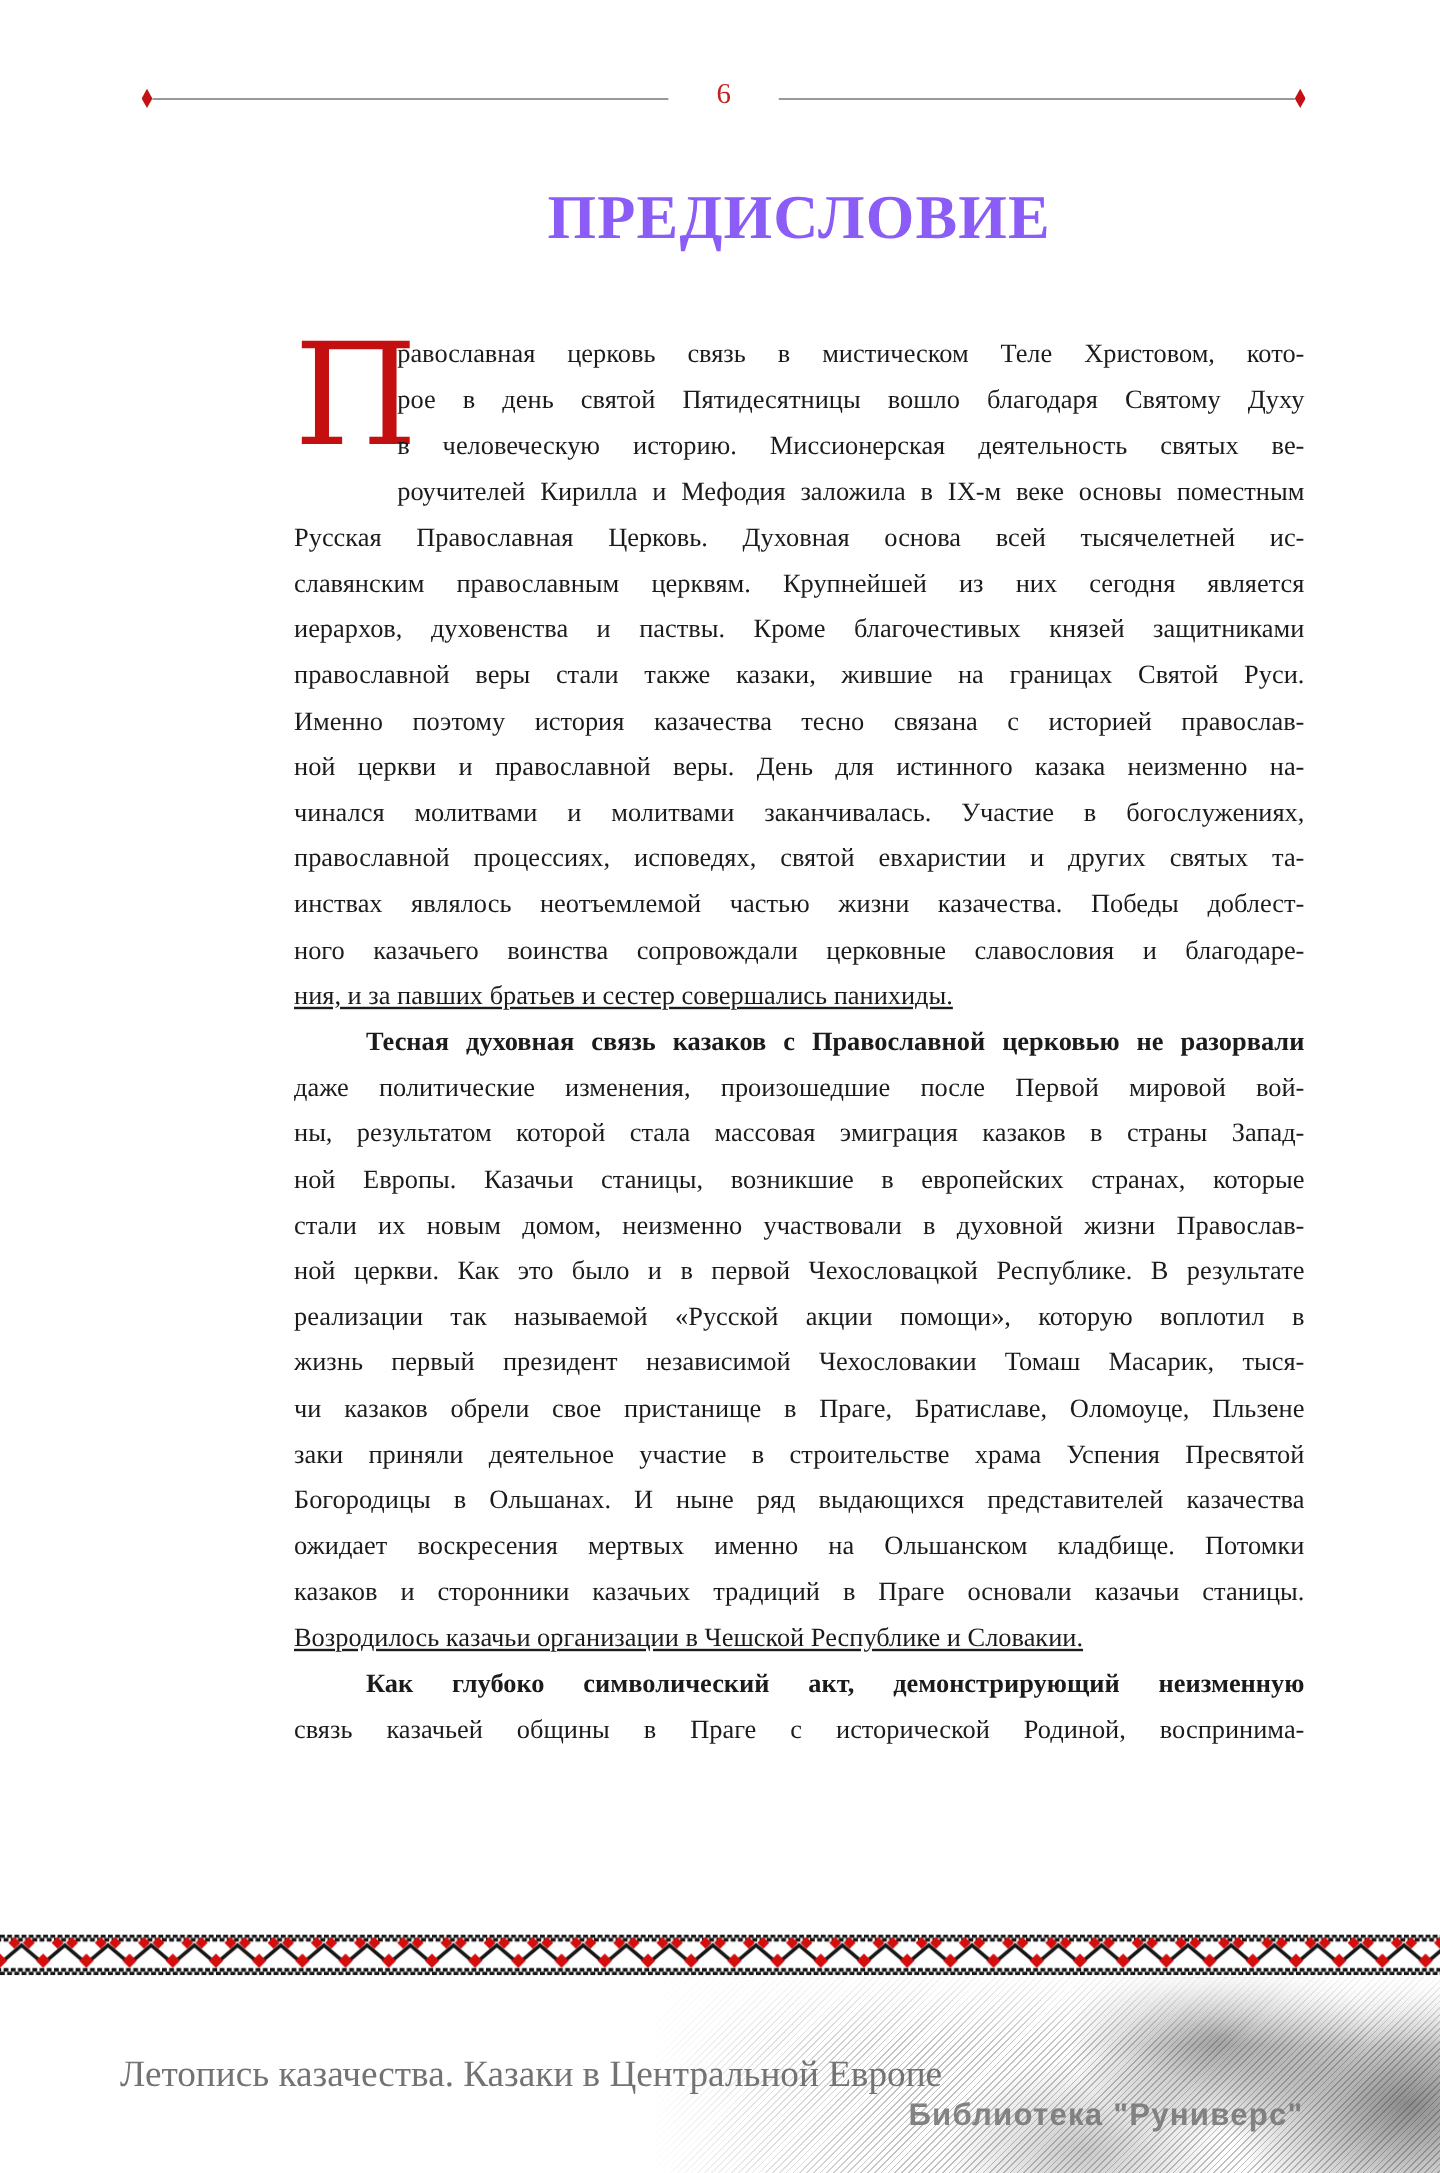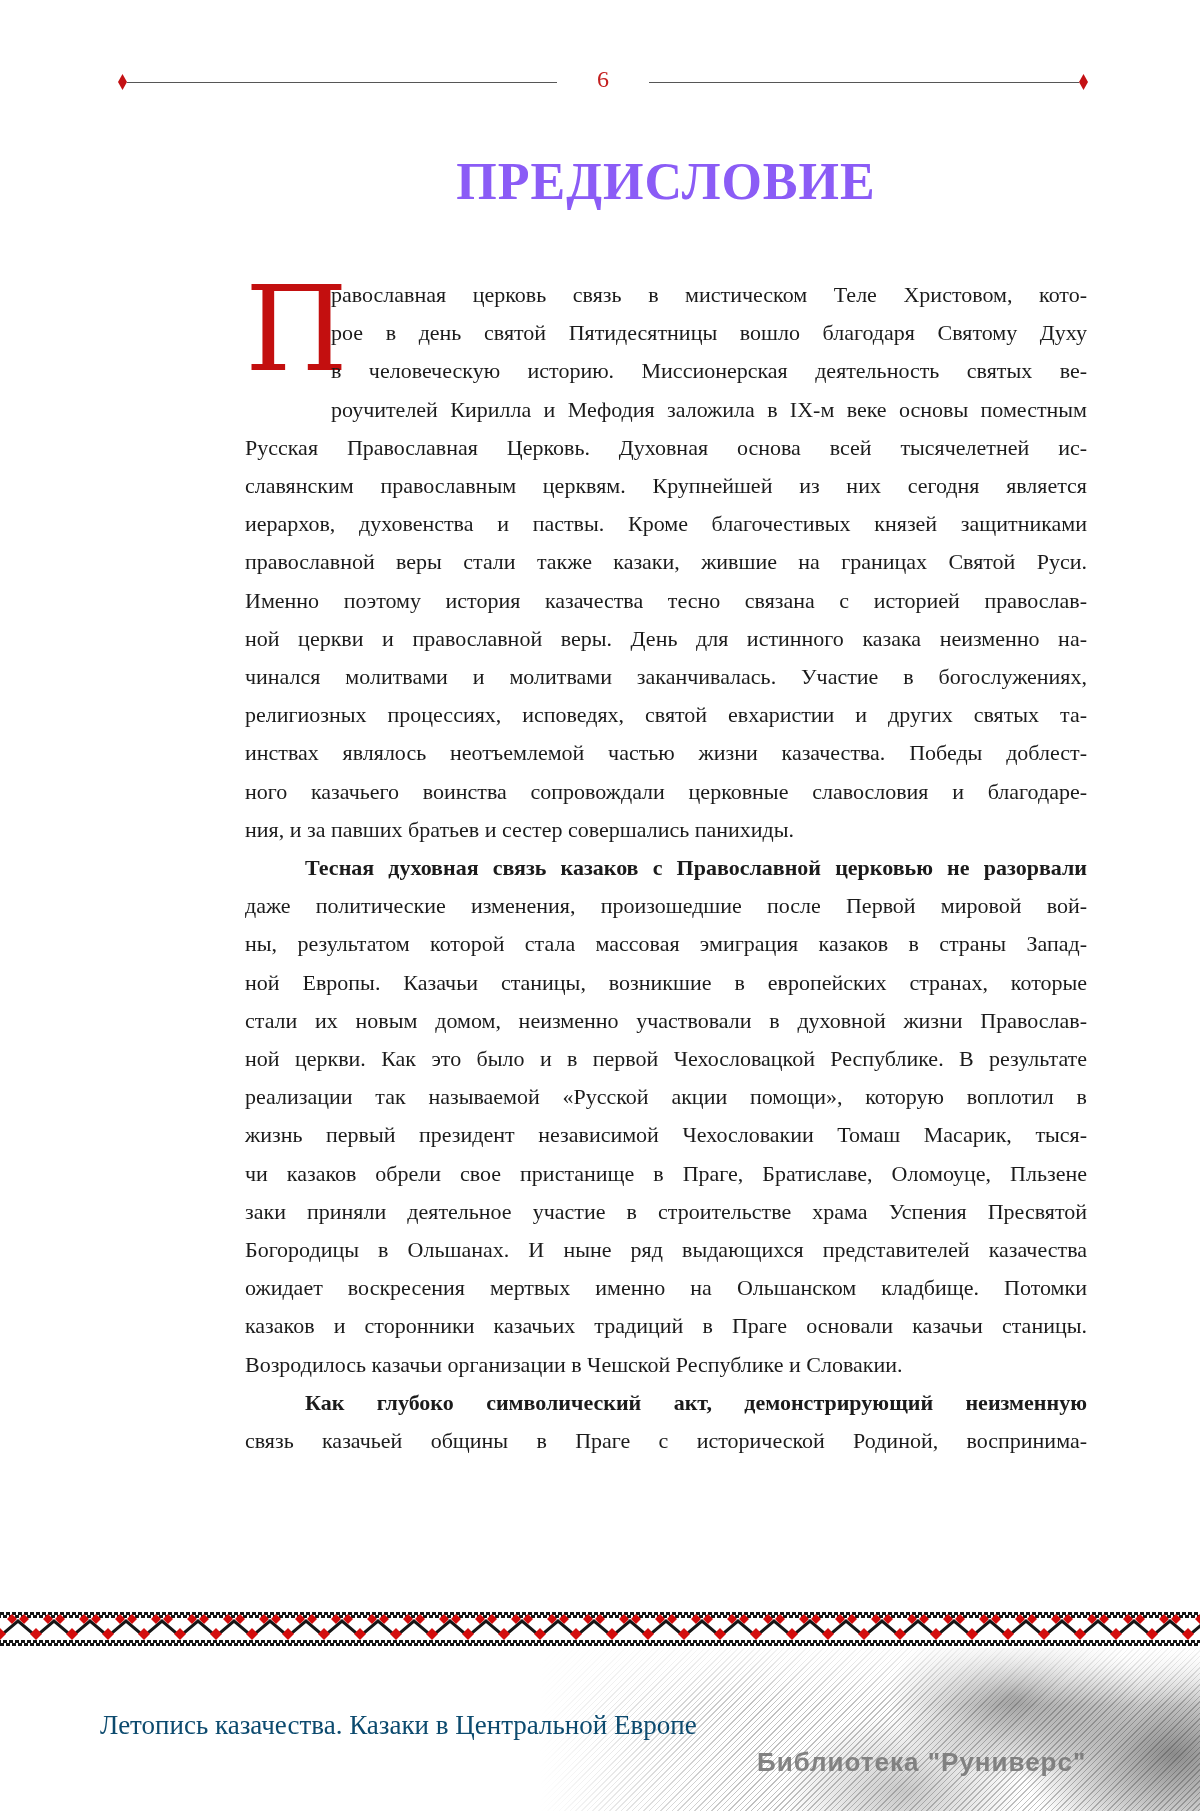--- a/index.html
+++ b/index.html
@@ -15,38 +15,38 @@
 
   
   .title{position:absolute;left:245px;width:842px;top:152px;text-align:center;
          font-size:52px;font-weight:600;letter-spacing:1px;color:#8b5cf6;white-space:nowrap;}
 
   
   .body-text{position:absolute;left:245px;top:276px;width:842px;
              font-size:22px;line-height:38.2px;text-align:justify;}
   .para{text-align:justify;}
   .line{text-align:justify;text-align-last:justify;}
-  .line.endline{text-align-last:left;}
+  .line.endline{text-align-last:left;text-decoration:underline;}
   .line.indent{text-indent:60px;font-weight:bold;}
   .dropcap{float:left;width:86px;height:112px;padding-top:4px;color:#c30f0f;
            font-family:"DejaVu Serif",serif;font-size:118px;line-height:98px;}
 
   
   .ornament{position:absolute;left:0;top:1612px;width:1200px;height:34px;display:block;}
 
   
   .etching{position:absolute;left:540px;top:1648px;width:660px;height:163px;
     background:
       linear-gradient(90deg,#ffffff 0%,rgba(255,255,255,0) 32%),
       linear-gradient(180deg,rgba(255,255,255,.85) 0%,rgba(255,255,255,0) 35%),
       radial-gradient(ellipse 180px 120px at 72% 30%,rgba(60,60,60,.5),rgba(60,60,60,0) 70%),
       radial-gradient(ellipse 220px 150px at 96% 65%,rgba(45,45,45,.55),rgba(45,45,45,0) 70%),
       radial-gradient(ellipse 170px 110px at 55% 88%,rgba(100,100,100,.35),rgba(100,100,100,0) 70%),
       repeating-linear-gradient(135deg,rgba(115,115,115,.45) 0 1px,rgba(255,255,255,0) 1px 4px);}
-  .series-title{position:absolute;left:100px;top:1710px;font-size:27px;color:#0c4a6e;white-space:nowrap;}
+  .series-title{position:absolute;left:100px;top:1710px;font-size:31px;color:#737373;white-space:nowrap;}
   .watermark{position:absolute;left:757px;top:1747px;font-size:26px;font-weight:bold;
              color:rgba(122,122,122,.92);font-family:"Liberation Sans",sans-serif;
              letter-spacing:1px;white-space:nowrap;}
 </style>
 </head>
 <body>
 
 <div class="page">
 
   <div class="header">
@@ -66,21 +66,21 @@
         <div class="line">рое в день святой Пятидесятницы вошло благодаря  Святому Духу</div>
         <div class="line">в человеческую историю. Миссионерская деятельность святых ве-</div>
         <div class="line">роучителей Кирилла и Мефодия заложила в IX-м веке основы поместным</div>
         <div class="line">Русская Православная Церковь. Духовная основа  всей тысячелетней ис-</div>
         <div class="line">славянским православным церквям. Крупнейшей из них сегодня является</div>
         <div class="line">иерархов, духовенства  и паствы. Кроме благочестивых князей защитниками</div>
         <div class="line">православной веры стали также казаки, жившие на границах Святой Руси.</div>
         <div class="line">Именно поэтому история казачества тесно связана с историей православ-</div>
         <div class="line">ной церкви и православной веры. День для истинного казака неизменно на-</div>
         <div class="line">чинался  молитвами и молитвами заканчивалась. Участие в богослужениях,</div>
-        <div class="line">религиозных процессиях, исповедях, святой евхаристии и других святых та-</div>
+        <div class="line">православной процессиях, исповедях, святой евхаристии и других святых та-</div>
         <div class="line">инствах являлось неотъемлемой частью жизни казачества. Победы доблест-</div>
         <div class="line">ного казачьего воинства сопровождали церковные славословия и благодаре-</div>
         <div class="line endline">ния, и за павших братьев и сестер  совершались панихиды.</div>
       </div>
       <div class="para">
         <div class="line indent">Тесная духовная связь казаков с Православной церковью не разорвали</div>
         <div class="line">даже политические изменения, произошедшие после Первой мировой вой-</div>
         <div class="line">ны, результатом которой стала массовая эмиграция казаков в страны Запад-</div>
         <div class="line">ной Европы. Казачьи станицы, возникшие  в европейских странах, которые</div>
         <div class="line">стали их новым домом, неизменно участвовали в духовной жизни Православ-</div>

